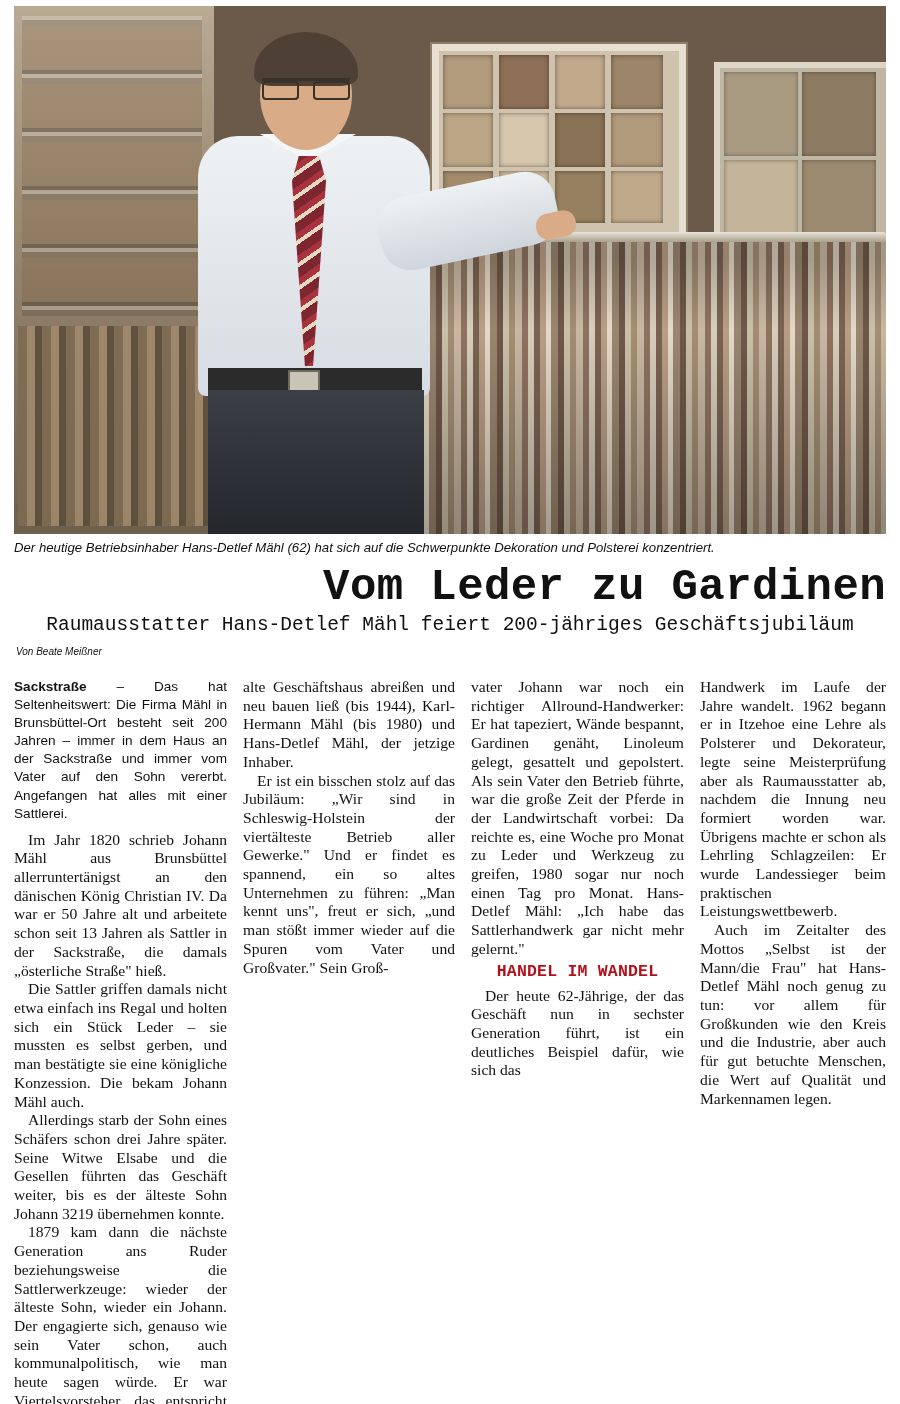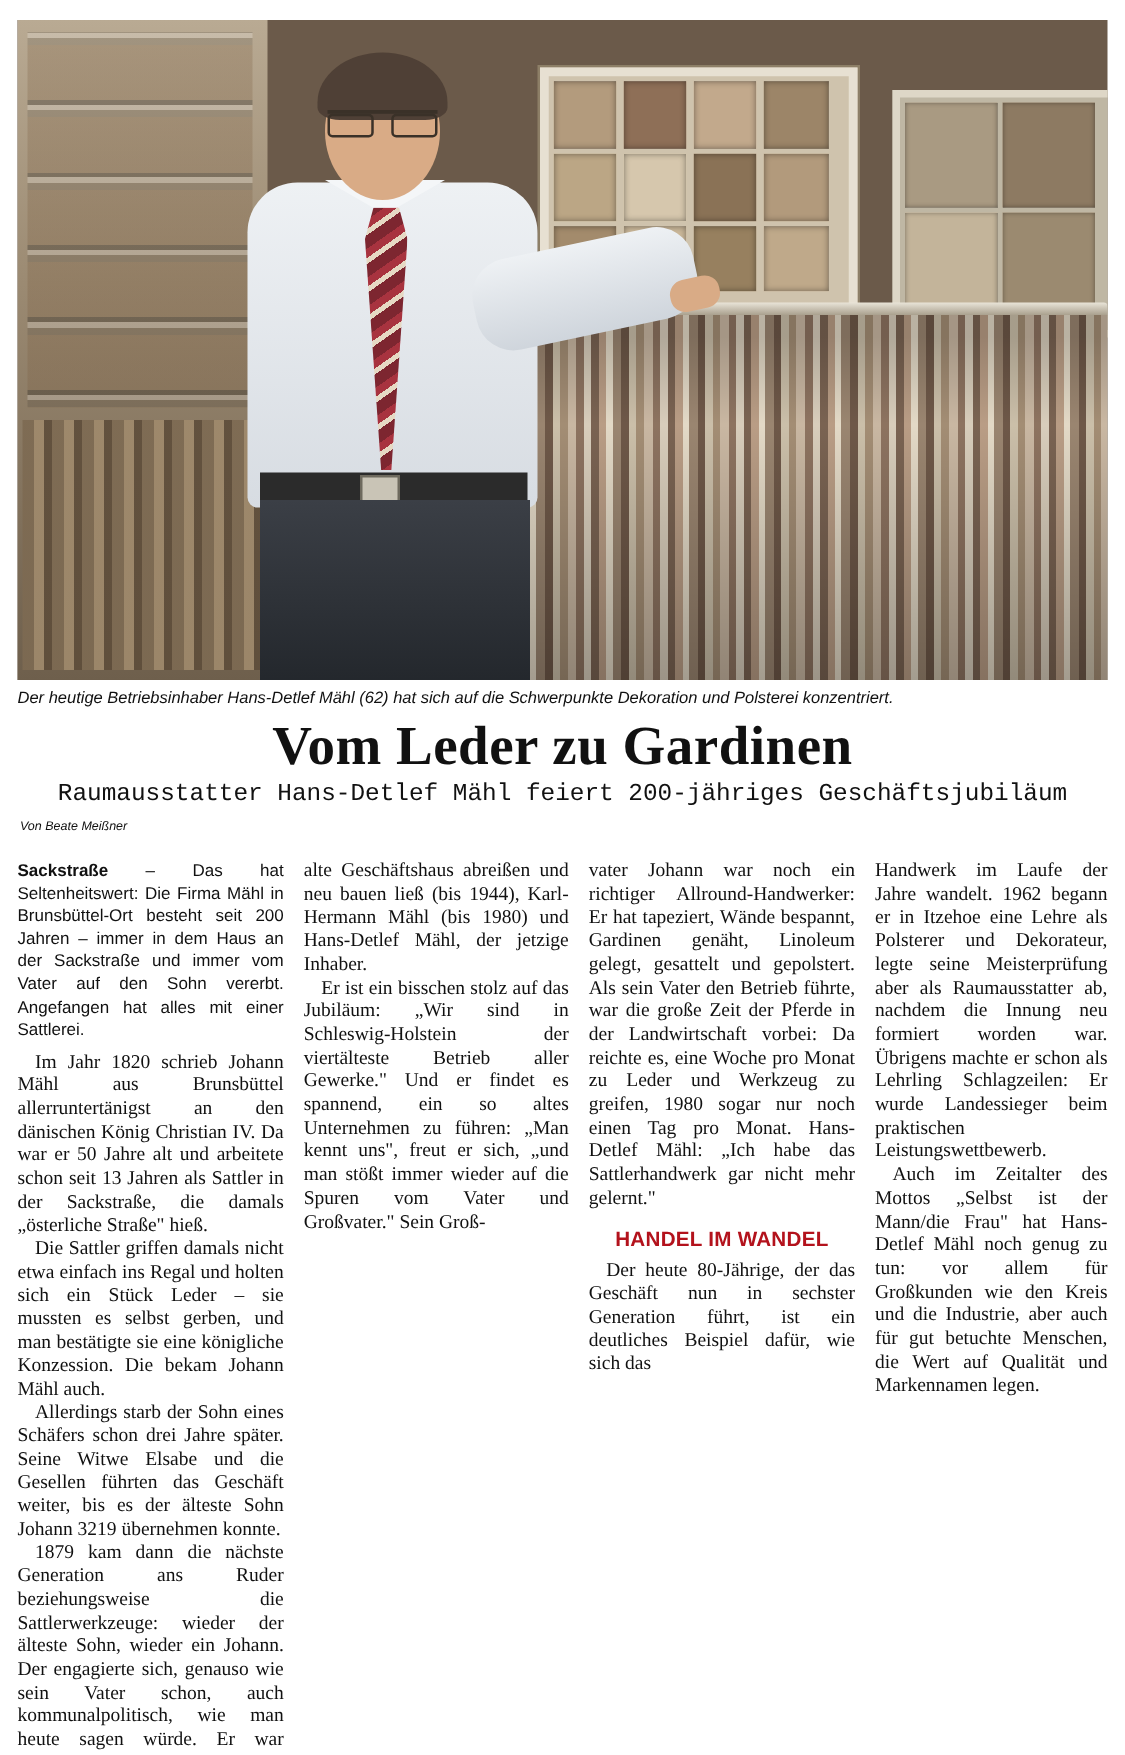--- a/index.html
+++ b/index.html
@@ -13,21 +13,21 @@
     font-family: "Liberation Serif", serif;
     color: #111;
     position: relative;
     overflow: hidden;
   }
   .page {
     width: 900px;
     height: 1404px;
     position: relative;
     box-sizing: border-box;
-    padding: 16px 14px 0 14px;
+    padding: 6px 14px 0 14px;
   }
 
   
   .lead-photo {
     width: 872px;
     height: 528px;
     position: relative;
     overflow: hidden;
     background: #6b5a4a;
   }
@@ -155,22 +155,22 @@
     font-family: "Liberation Sans", sans-serif;
     font-size: 13.2px;
     font-style: italic;
     color: #111;
     padding: 6px 0 2px 0;
     line-height: 1.2;
   }
 
   
   .headline {
-    text-align: center;
-    font-family: Liberation Serif, serif;
+    text-align: right;
+    font-family: Liberation Mono, monospace;
     font-size: 44px;
     font-weight: 700;
     letter-spacing: .4px;
     margin: 6px 0 2px 0;
     line-height: 1.05;
   }
   .subhead {
     text-align: center;
     font-family: Liberation Mono, monospace;
     font-size: 19.5px;
@@ -211,26 +211,26 @@
     font-size: 15.6px;
     line-height: 1.2;
     text-align: justify;
     margin: 0;
     text-indent: 14px;
     hyphens: auto;
   }
   p.body.first { text-indent: 14px; }
 
   .kicker {
-    font-family: Liberation Sans, sans-serif;
+    font-family: Liberation Mono, monospace;
     font-weight: 700;
     font-size: 16.5px;
     color: #b3121c;
     text-align: center;
-    margin: 14px 0 6px 0;
+    margin: 3px 0 6px 0;
     letter-spacing: .2px;
   }
 </style>
 </head>
 <body>
 
 <div class="page">
 
   <div class="lead-photo">
     <div class="lp-layer lp-shelf"></div>
@@ -295,21 +295,21 @@
     </div>
 
     <div class="col c2">
       <p class="body" style="text-indent:0">alte Geschäftshaus abreißen und neu bauen ließ (bis 1944), Karl-Hermann Mähl (bis 1980) und Hans-Detlef Mähl, der jetzige Inhaber.</p>
       <p class="body">Er ist ein bisschen stolz auf das Jubiläum: „Wir sind in Schleswig-Holstein der viertälteste Betrieb aller Gewerke." Und er findet es spannend, ein so altes Unternehmen zu führen: „Man kennt uns", freut er sich, „und man stößt immer wieder auf die Spuren vom Vater und Großvater." Sein Groß-</p>
     </div>
 
     <div class="col c3">
       <p class="body" style="text-indent:0">vater Johann war noch ein richtiger Allround-Handwerker: Er hat tapeziert, Wände bespannt, Gardinen genäht, Linoleum gelegt, gesattelt und gepolstert. Als sein Vater den Betrieb führte, war die große Zeit der Pferde in der Landwirtschaft vorbei: Da reichte es, eine Woche pro Monat zu Leder und Werkzeug zu greifen, 1980 sogar nur noch einen Tag pro Monat. Hans-Detlef Mähl: „Ich habe das Sattlerhandwerk gar nicht mehr gelernt."</p>
       <div class="kicker">HANDEL IM WANDEL</div>
-      <p class="body">Der heute 80-Jährige, der das Geschäft nun in sechster Generation führt, ist ein deutliches Beispiel dafür, wie sich das</p>
+      <p class="body">Der heute 62-Jährige, der das Geschäft nun in sechster Generation führt, ist ein deutliches Beispiel dafür, wie sich das</p>
     </div>
 
     <div class="col c0">
       <p class="body" style="text-indent:0">Handwerk im Laufe der Jahre wandelt. 1962 begann er in Itzehoe eine Lehre als Polsterer und Dekorateur, legte seine Meisterprüfung aber als Raumausstatter ab, nachdem die Innung neu formiert worden war. Übrigens machte er schon als Lehrling Schlagzeilen: Er wurde Landessieger beim praktischen Leistungswettbewerb.</p>
       <p class="body">Auch im Zeitalter des Mottos „Selbst ist der Mann/die Frau" hat Hans-Detlef Mähl noch genug zu tun: vor allem für Großkunden wie den Kreis und die Industrie, aber auch für gut betuchte Menschen, die Wert auf Qualität und Markennamen legen.</p>
     </div>
 
   </div>
 
 </div>

